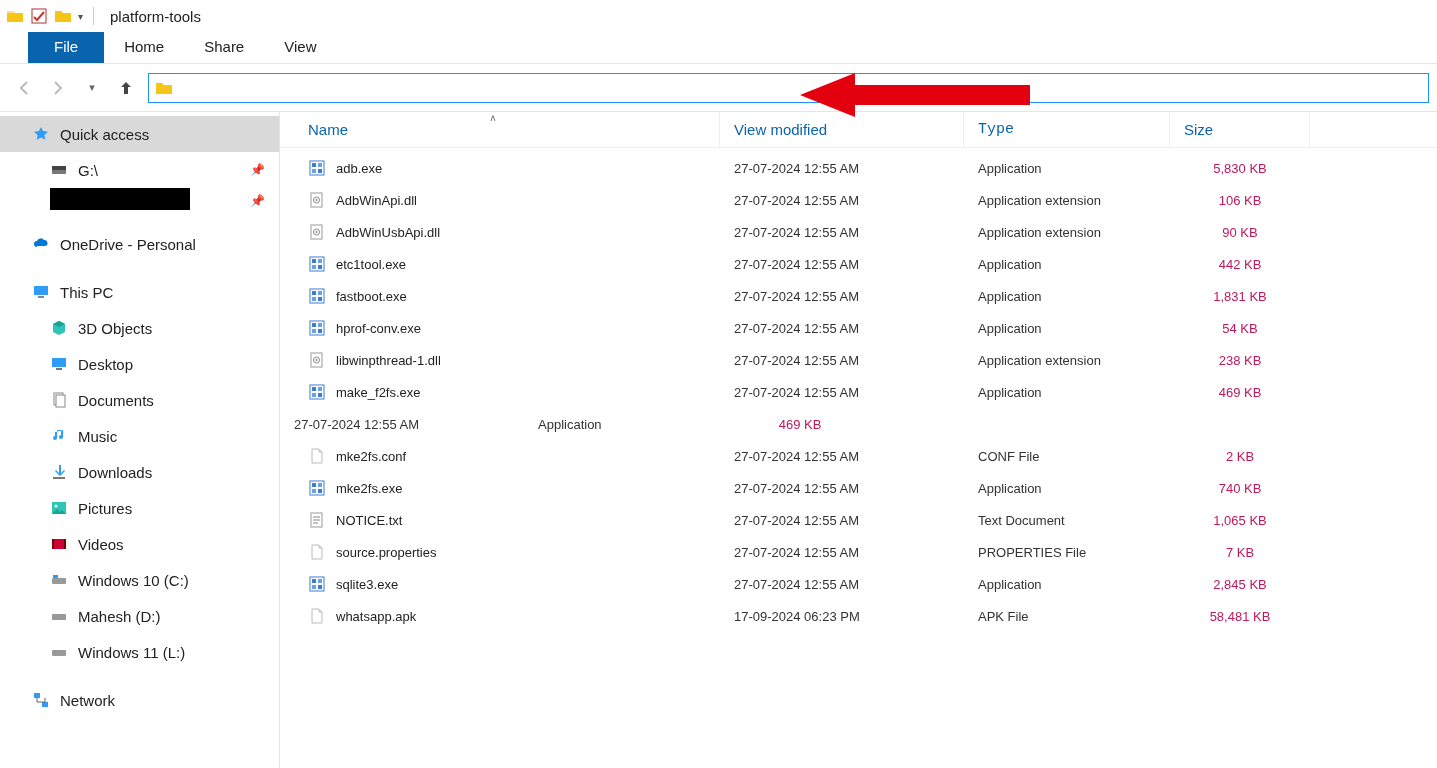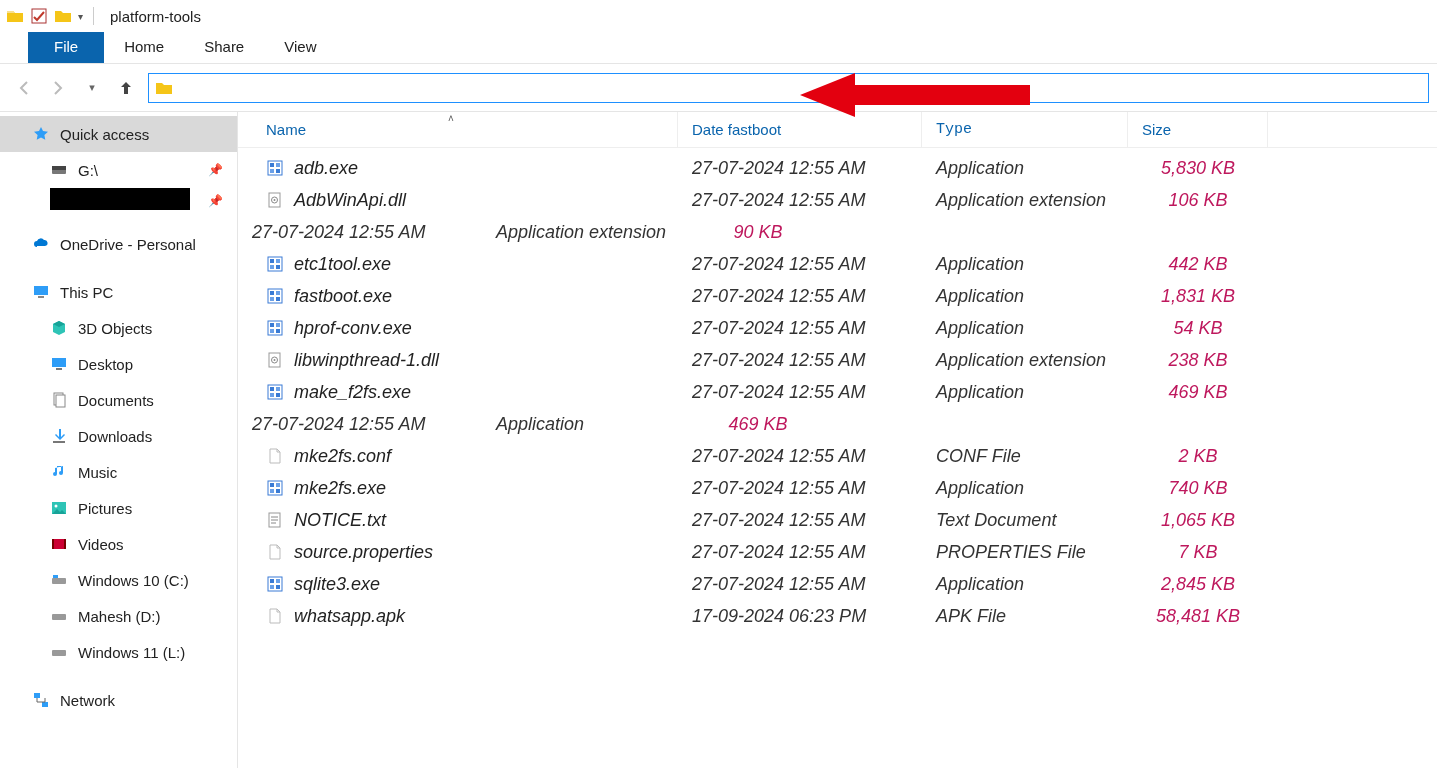--- a/index.html
+++ b/index.html
@@ -23,41 +23,41 @@
   .navbtn.disabled { color:#bbb; }
   .addressbar { flex:1; height:30px; border:1px solid #1e90ff; display:flex; align-items:center; padding:0 6px; gap:6px; position:relative; }
   .addressbar .foldericon { width:18px; height:18px; }
   .addressbar .path { background:#1e5fbf; color:#fff; padding:1px 2px; font-size:15px; white-space:nowrap; }
 
   
   .arrow-wrap { position:absolute; left:800px; top:70px; width:230px; height:50px; pointer-events:none; }
 
   
   .mainarea { display:flex; height: calc(768px - 32px - 32px - 48px); }
-  .sidebar { width: 238px; border-right:1px solid #e5e5e5; padding-top:4px; overflow:hidden;text-align:right; }
+  .sidebar { width: 280px; border-right:1px solid #e5e5e5; padding-top:4px; overflow:hidden;text-align:right; }
   .sb-item { display:flex; align-items:center; height:36px; padding-left:32px; gap:10px; font-size:15px; }
   .sb-item.selected { background:#d9d9d9; }
   .sb-item.sub { padding-left:50px; }
   .sb-item .ic { width:18px; height:18px; display:flex; align-items:center; justify-content:center; }
   .sb-item .pin { margin-left:auto; margin-right:14px; color:#666; font-size:12px; }
   .sb-spacer { height:12px; }
   .redact { background:#000; color:#000; width:140px; height:22px; margin-left:50px; margin-bottom:4px; }
 
   
   .filepane { flex:1; display:flex; flex-direction:column; }
   .colheaders { display:flex; height:36px; align-items:center; border-bottom:1px solid #eee; color:#0a64ad; font-size:15px; position:relative; }
   .colheaders .col { padding:0 14px; border-right:1px solid #eee; height:100%; display:flex; align-items:center; }
   .col.name { width:440px; padding-left:28px; }
   .col.date { width:244px; }
   .col.type { width:206px;font-family:Liberation Mono, monospace; }
   .col.size { width:140px; justify-content:flex-start; }
   .sortcaret { position:absolute; left:210px; top:1px; font-size:10px; color:#555; }
 
   .filerows { padding-top:4px; }
-  .row { display:flex; align-items:center; height:32px; font-size:18px;font-style:italic; }
+  .row { display:flex; align-items:center; height:32px; font-size:13px; }
   .row .c { padding:0 14px; }
   .row .c.name { width:440px; padding-left:28px; display:flex; align-items:center; gap:10px; }
   .row .c.date { width:244px; color:#333; }
   .row .c.type { width:206px; color:#333; }
   .row .c.size { width:140px; text-align:center; color:#be185d; }
   .row .fic { width:18px; height:18px; display:flex; align-items:center; justify-content:center; }
 
   
   .svg { display:block; }
 </style>
@@ -194,33 +194,33 @@
           <svg width="16" height="16" viewBox="0 0 16 16">
             <rect x="3" y="1" width="9" height="12" fill="#fff" stroke="#888"></rect>
             <rect x="5" y="3" width="9" height="12" fill="#fff" stroke="#888"></rect>
           </svg>
         </span>
       <span>Documents</span>
     </div>
     <div class="sb-item sub">
       <span class="ic">
           <svg width="16" height="16" viewBox="0 0 16 16">
+            <path fill="#2e9df7" d="M6 2v8a2 2 0 11-2-2V4l8-2v7a2 2 0 11-2-2V2z"></path>
+          </svg>
+        </span>
+      <span>Music</span>
+    </div>
+    <div class="sb-item sub">
+      <span class="ic">
+          <svg width="16" height="16" viewBox="0 0 16 16">
             <path fill="#2e9df7" d="M8 1v8l-3-3-1 1 5 5 5-5-1-1-3 3V1z"></path>
             <rect x="2" y="13" width="12" height="2" fill="#777"></rect>
           </svg>
         </span>
       <span>Downloads</span>
-    </div>
-    <div class="sb-item sub">
-      <span class="ic">
-          <svg width="16" height="16" viewBox="0 0 16 16">
-            <path fill="#2e9df7" d="M6 2v8a2 2 0 11-2-2V4l8-2v7a2 2 0 11-2-2V2z"></path>
-          </svg>
-        </span>
-      <span>Music</span>
     </div>
     <div class="sb-item sub">
       <span class="ic">
           <svg width="16" height="16" viewBox="0 0 16 16">
             <rect x="1" y="2" width="14" height="12" fill="#2ec4b6"></rect>
             <circle cx="5" cy="6" r="1.5" fill="#fff"></circle>
             <path fill="#17a398" d="M1 14l5-5 3 3 2-2 4 4z"></path>
           </svg>
         </span>
       <span>Pictures</span>
@@ -270,21 +270,21 @@
           </svg>
         </span>
       <span>Network</span>
     </div>
   </div>
 
   <div class="filepane">
     <div class="colheaders">
       <span class="sortcaret">˄</span>
       <div class="col name">Name</div>
-      <div class="col date">Date fastboot</div>
+      <div class="col date">View modified</div>
       <div class="col type">Type</div>
       <div class="col size">Size</div>
     </div>
     <div class="filerows" id="filerows">
         <div class="row">
           <div class="c name">
             <span class="fic">
               <svg width="18" height="18" viewBox="0 0 18 18">
                 <rect x="2" y="2" width="14" height="14" fill="#fff" stroke="#3a7bd5"></rect>
                 <rect x="4" y="4" width="4" height="4" fill="#3a7bd5"></rect>
@@ -308,20 +308,30 @@
                 <circle cx="8.5" cy="9" r="1" fill="#888"></circle>
               </svg>
             </span>
             <span>AdbWinApi.dll</span>
           </div>
           <div class="c date">27-07-2024 12:55 AM</div>
           <div class="c type">Application extension</div>
           <div class="c size">106 KB</div>
         </div>
         <div class="row">
+          <div class="c name">
+            <span class="fic">
+              <svg width="18" height="18" viewBox="0 0 18 18">
+                <rect x="3" y="2" width="11" height="14" fill="#fff" stroke="#999"></rect>
+                <circle cx="8.5" cy="9" r="3" fill="none" stroke="#888"></circle>
+                <circle cx="8.5" cy="9" r="1" fill="#888"></circle>
+              </svg>
+            </span>
+            <span>AdbWinUsbApi.dll</span>
+          </div>
           <div class="c date">27-07-2024 12:55 AM</div>
           <div class="c type">Application extension</div>
           <div class="c size">90 KB</div>
         </div>
         <div class="row">
           <div class="c name">
             <span class="fic">
               <svg width="18" height="18" viewBox="0 0 18 18">
                 <rect x="2" y="2" width="14" height="14" fill="#fff" stroke="#3a7bd5"></rect>
                 <rect x="4" y="4" width="4" height="4" fill="#3a7bd5"></rect>

